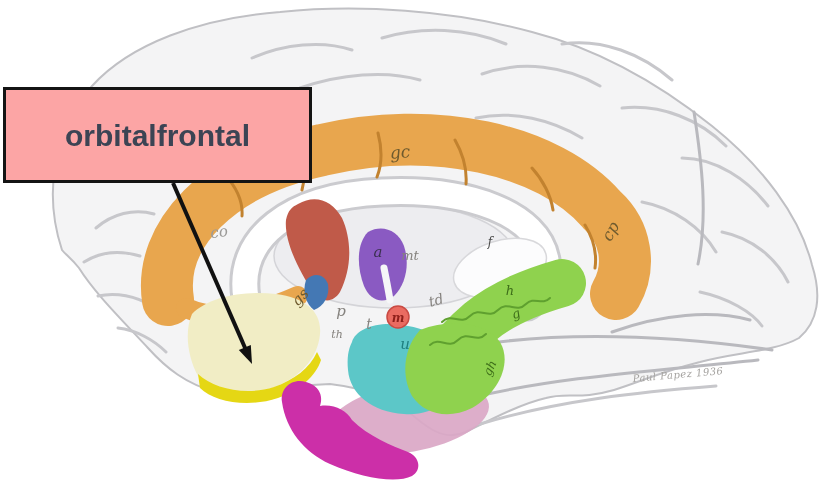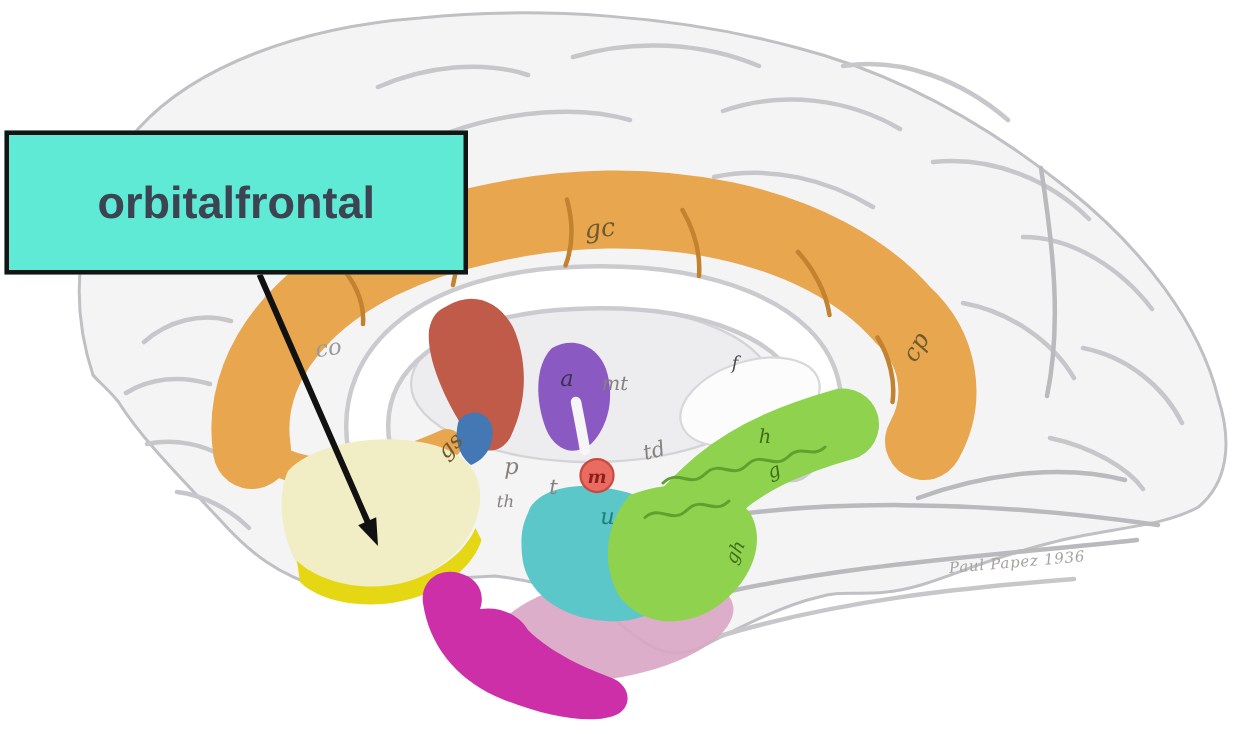--- a/index.html
+++ b/index.html
@@ -1,20 +1,20 @@
 <!DOCTYPE html>
 <html><head>
 <meta charset="utf-8">
 <style>
   html,body{margin:0;padding:0;background:#ffffff;}
   .stage{position:relative;width:832px;height:489px;background:#ffffff;overflow:hidden;
          font-family:"Liberation Sans",sans-serif;}
   .stage svg{position:absolute;left:0;top:0;}
   .callout{position:absolute;left:3px;top:87px;width:309px;height:96px;box-sizing:border-box;
-           background:#5eead4;border:3px solid #141414;display:flex;flex-direction:column;
+           background:#fca5a5;border:3px solid #141414;display:flex;flex-direction:column;
            align-items:center;justify-content:center;}
   .callout .line{font-size:30px;font-weight:700;color:#3C4454;line-height:43px;
                  font-family:"Liberation Sans",sans-serif;}
   text{font-family:"DejaVu Serif",serif;font-style:italic;}
 </style>
 </head>
 <body>
 
 <div class="stage">
 

